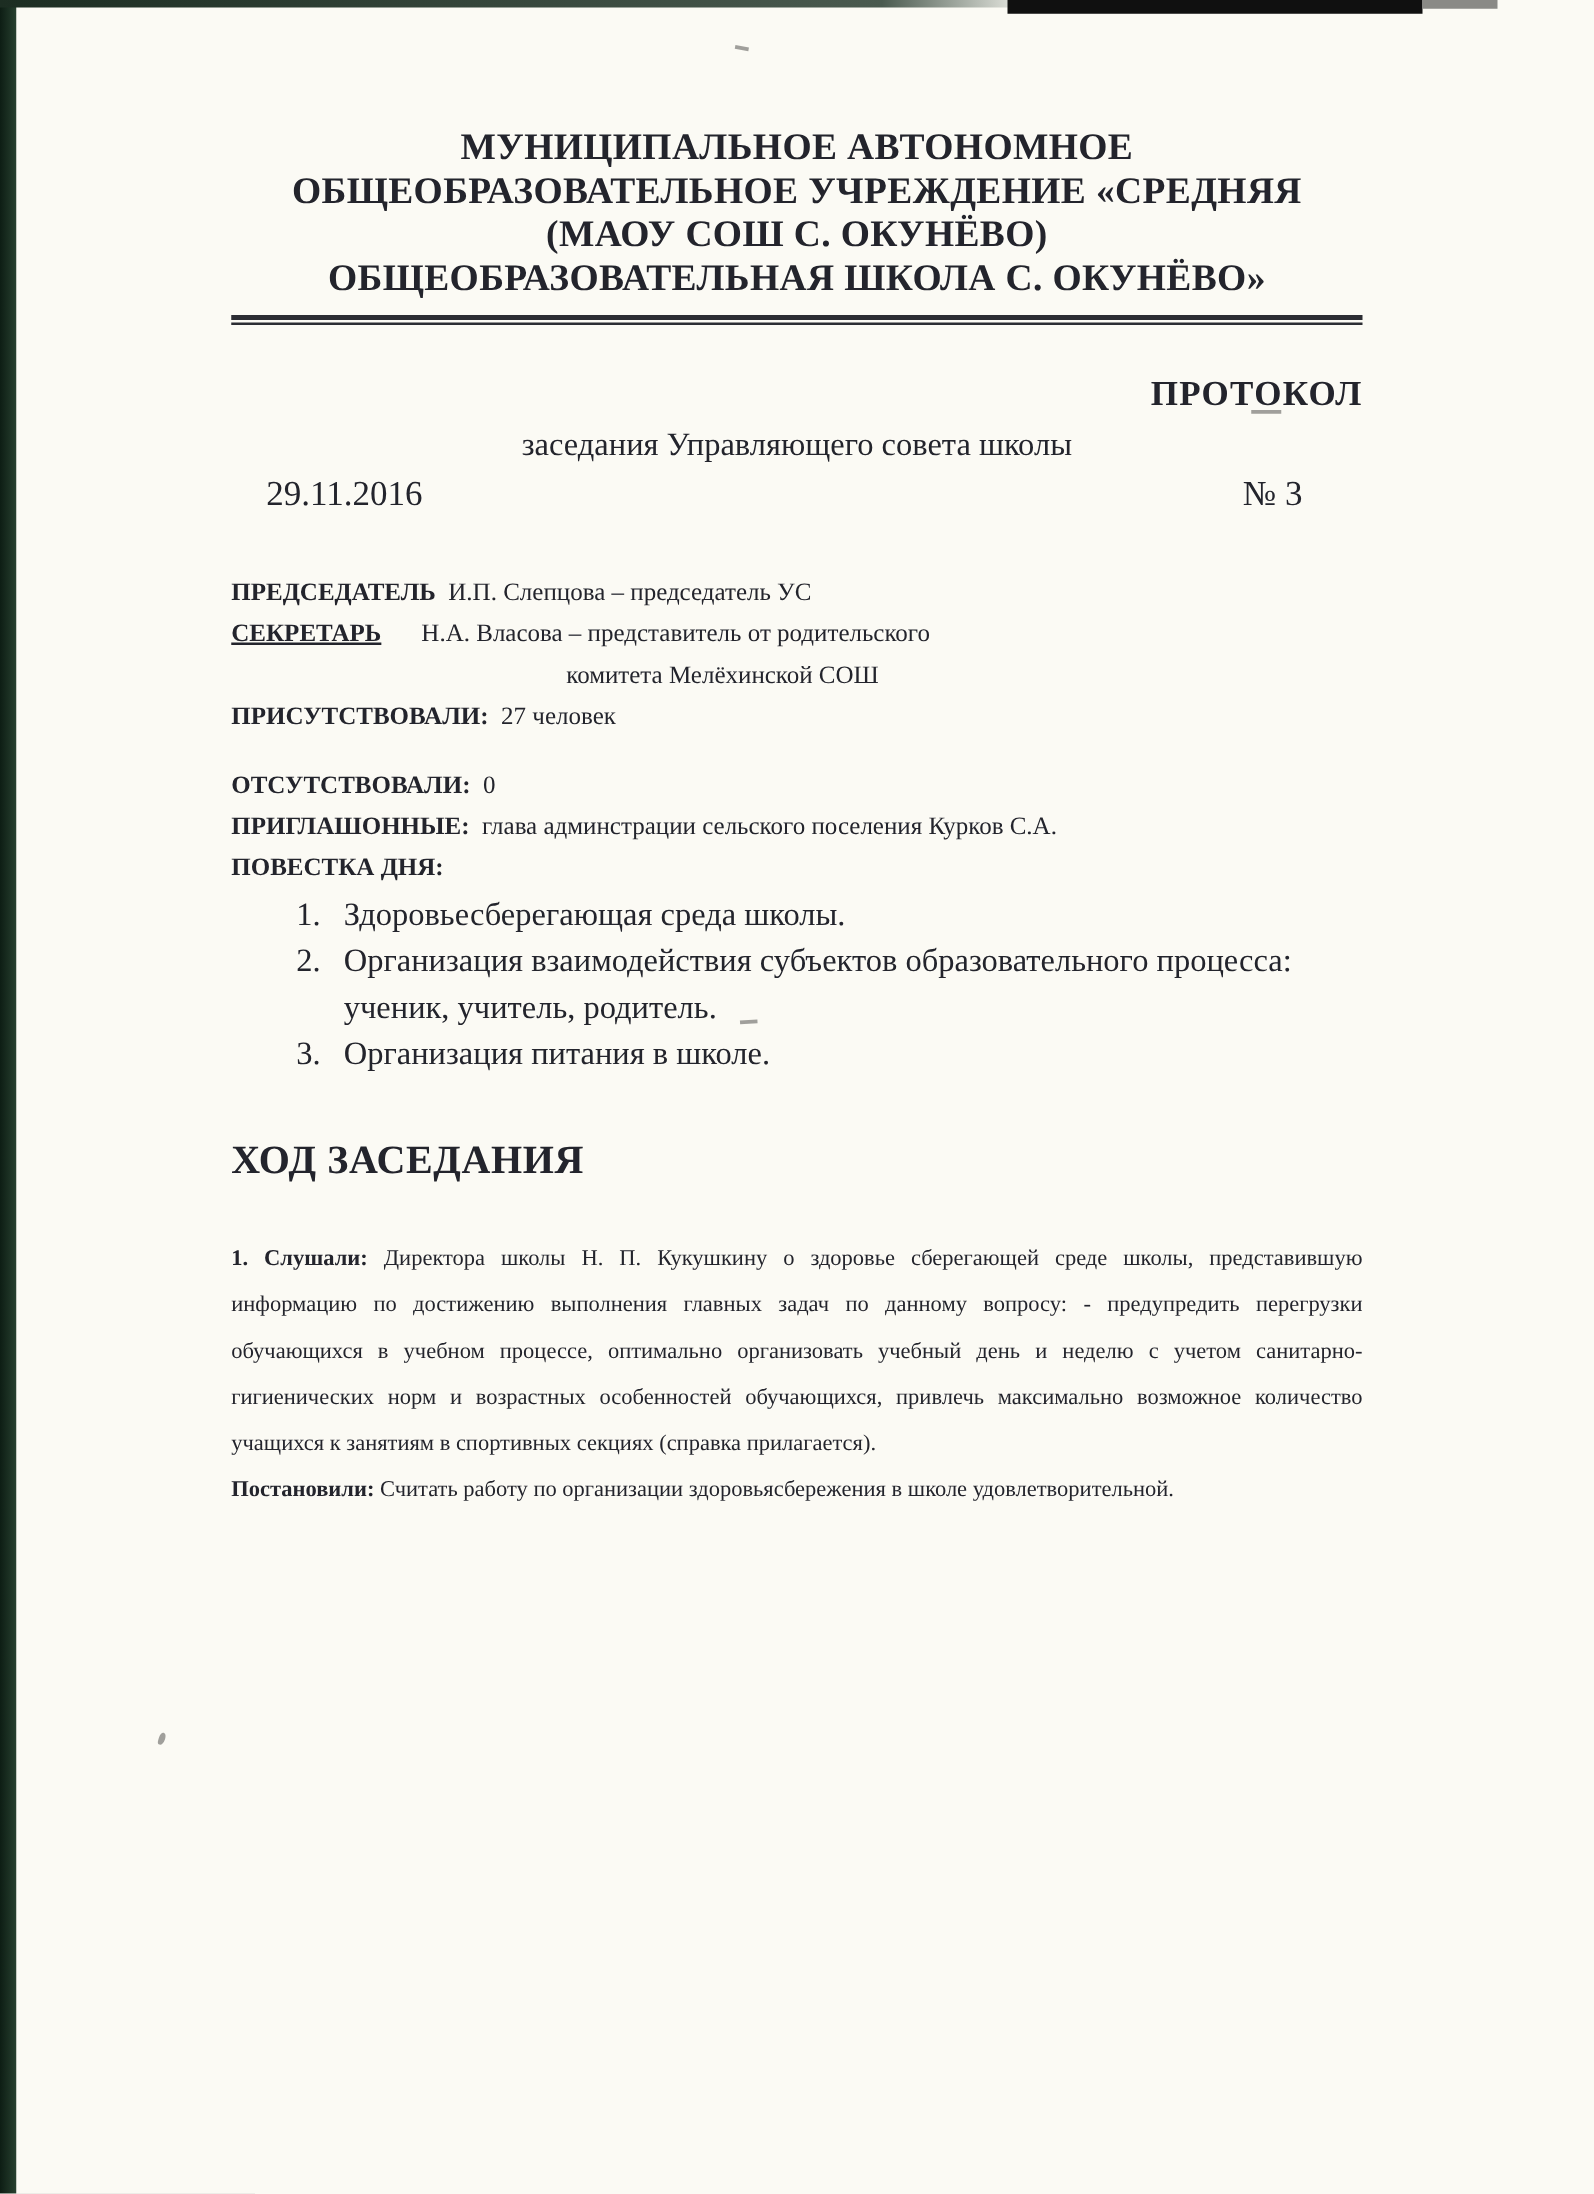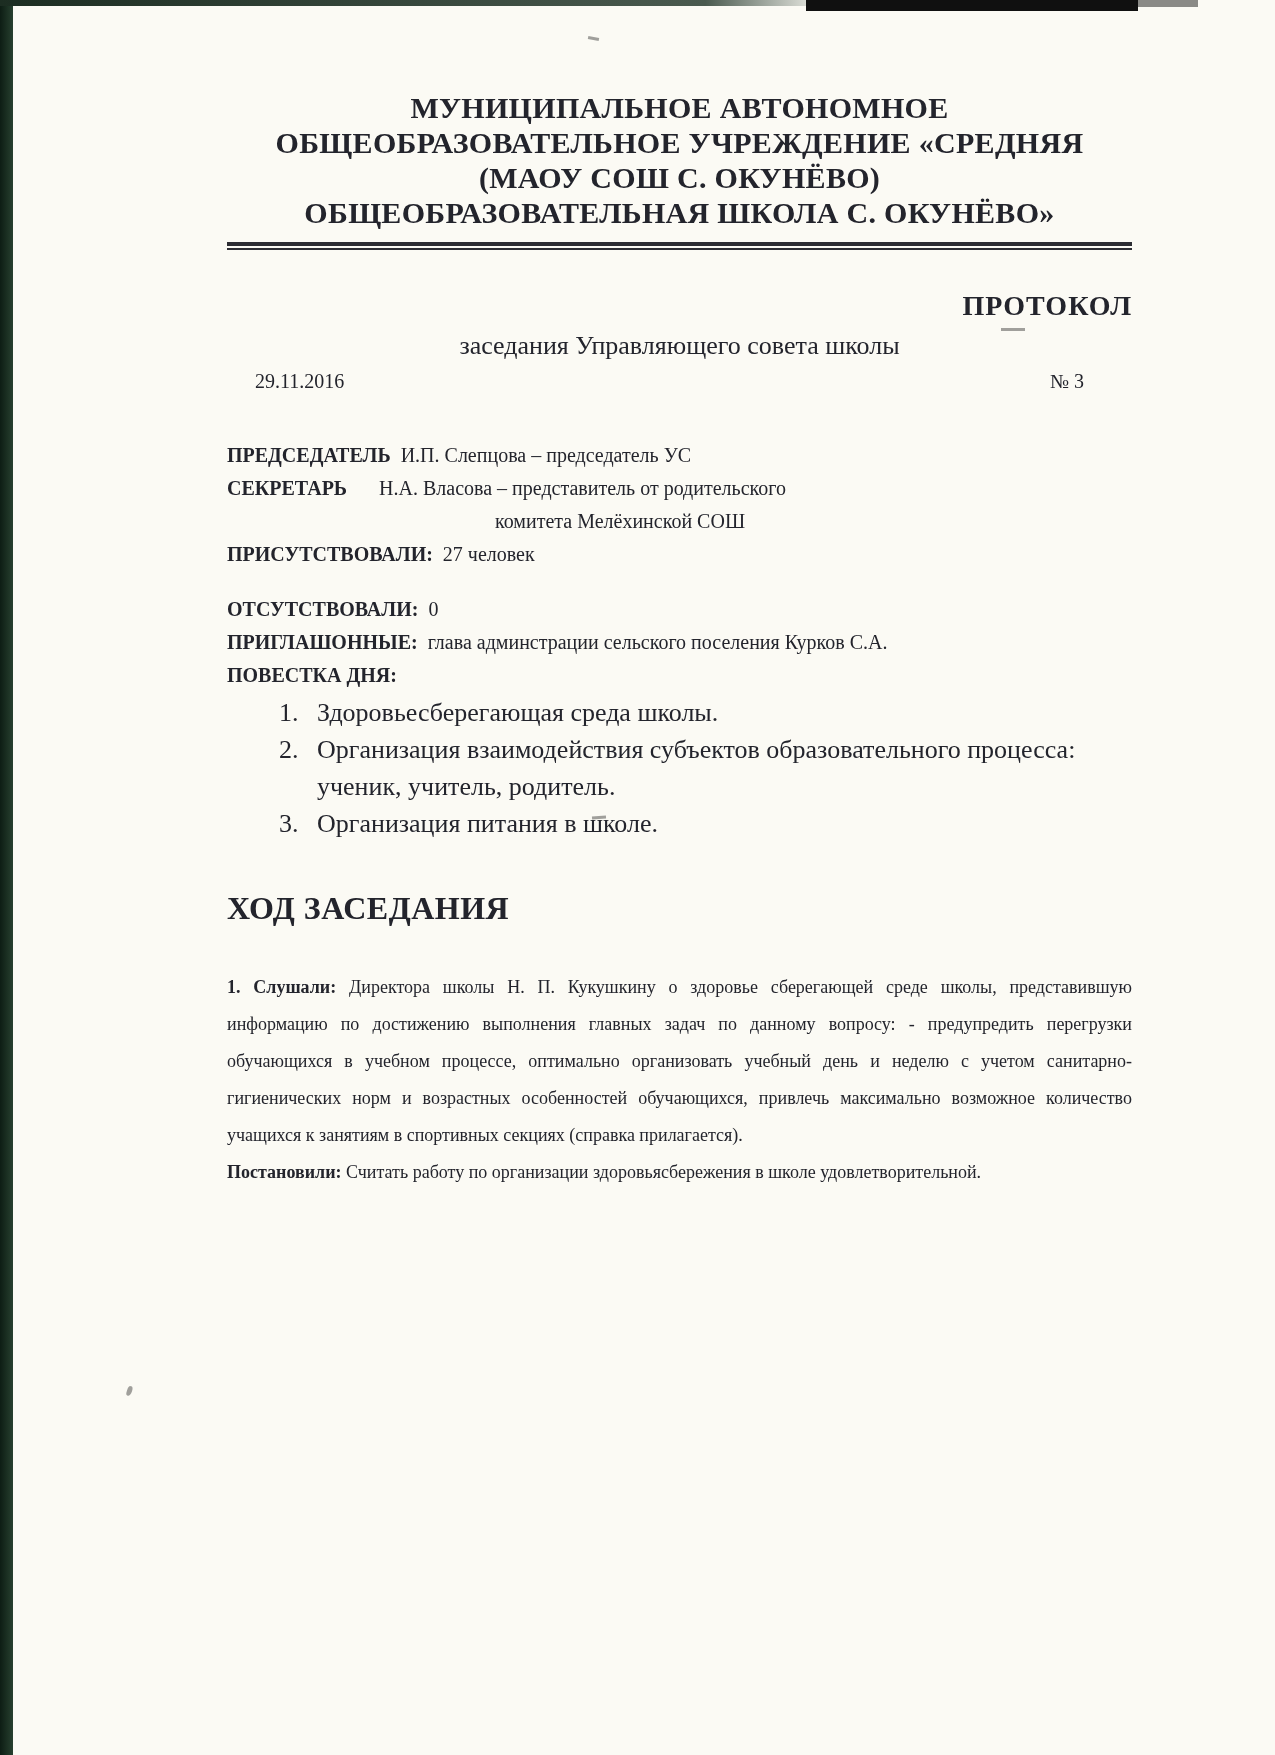--- a/index.html
+++ b/index.html
@@ -47,23 +47,22 @@
     background: #6f6f6c;
     opacity: 0.65;
   }
   .a1 { left: 588px; top: 37px; width: 11px; height: 3px; transform: rotate(10deg); }
   .a2 { left: 1001px; top: 328px; width: 24px; height: 3px; }
   .a3 { left: 592px; top: 816px; width: 14px; height: 3px; transform: rotate(-4deg); }
   .a4 { left: 127px; top: 1386px; width: 5px; height: 10px; border-radius: 50% 50% 60% 40%; transform: rotate(18deg); }
 
   .content {
     position: absolute;
-    left: 185px; top: 90px;
+    left: 185px; top: 100px;
     width: 905px;
-    margin-left: 42px;
   }
   .header-title {
     text-align: center;
     font-weight: bold;
     font-size: 30px;
     line-height: 35px;
     letter-spacing: 0.3px;
   }
   .rule {
     margin-top: 12px;
@@ -79,35 +78,35 @@
     margin-top: 40px;
   }
   .protocol-subtitle {
     text-align: center;
     font-size: 26px;
     margin-top: 9px;
   }
   .date-row {
     display: flex;
     justify-content: space-between;
-    font-size: 20px;
+    font-size: 28px;
     margin-top: 9px;
     padding-left: 28px;
     padding-right: 48px;
   }
   .officials {
     margin-top: 46px;
     font-size: 20px;
     line-height: 33px;
   }
   .officials b, .para b, .agenda-label, .proceedings-title {
     font-weight: bold;
   }
   .lbl-chair { margin-right: 10px; }
-  .lbl-secretary { margin-right: 32px; }
+  .lbl-secretary { margin-right: 32px; text-decoration: underline; }
   .lbl-inline { margin-right: 10px; }
   .secretary-cont { padding-left: 268px; }
   .block2 { margin-top: 22px; }
   .agenda {
     font-size: 26px;
     line-height: 37px;
     padding-left: 52px;
     margin-top: 2px;
   }
   .agenda-item { display: flex; }

